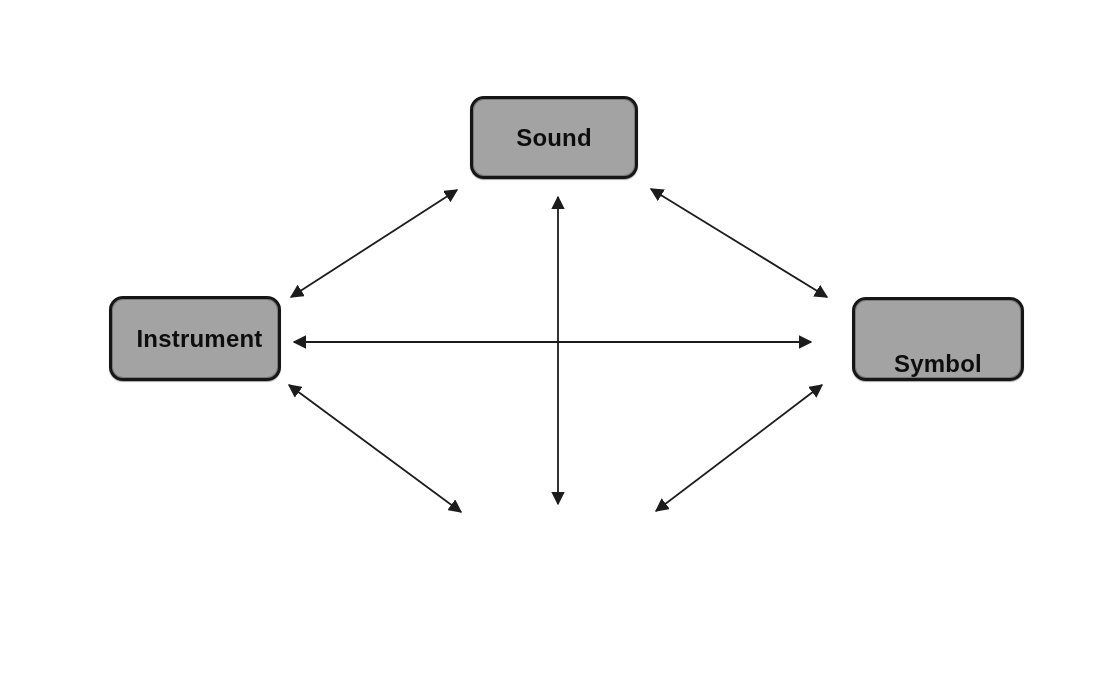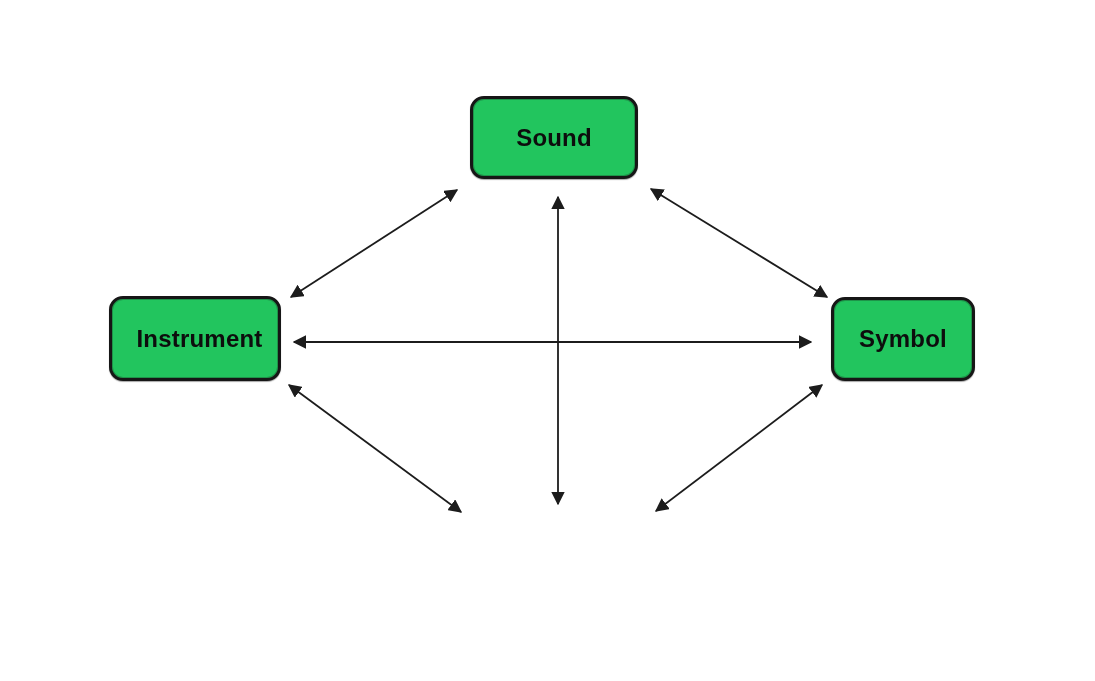--- a/index.html
+++ b/index.html
@@ -22,37 +22,37 @@
     width: 1095px;
     height: 681px;
   }
   .edge {
     stroke: #1c1c1c;
     stroke-width: 1.8;
   }
   .node {
     position: absolute;
     box-sizing: border-box;
-    background: #22c55e;
+    background: #a3a3a3;
     border: 3px solid #161616;
     border-radius: 14px;
     box-shadow: inset 0 0 0 1px rgba(20,20,20,0.28), 0 1px 1px rgba(0,0,0,0.35);
     display: flex;
     align-items: center;
     justify-content: center;
   }
   .node-label {
     font-size: 24px;
     font-weight: bold;
     color: #0d0d0d;
     letter-spacing: 0.2px;
   }
   .node-sound      { left: 470px; top: 96px;  width: 168px; height: 83px; }
   .node-instrument { left: 109px; top: 296px; width: 172px; height: 85px; padding-left: 9px; }
-  .node-symbol     { left: 831px; top: 297px; width: 144px; height: 84px; }
+  .node-symbol     { left: 852px; top: 297px; width: 172px; height: 84px; align-items: flex-end; }
   .node-name       { left: 471px; top: 519px; width: 170px; height: 84px; }
 </style>
 </head>
 <body>
 
 <div class="canvas">
 
   <svg class="edges-layer" width="1095" height="681" viewBox="0 0 1095 681" xmlns="http://www.w3.org/2000/svg">
     <defs>
       <marker id="arrowhead" viewBox="0 0 10 10" refX="9" refY="5" markerWidth="7.5" markerHeight="7.5" orient="auto-start-reverse">

